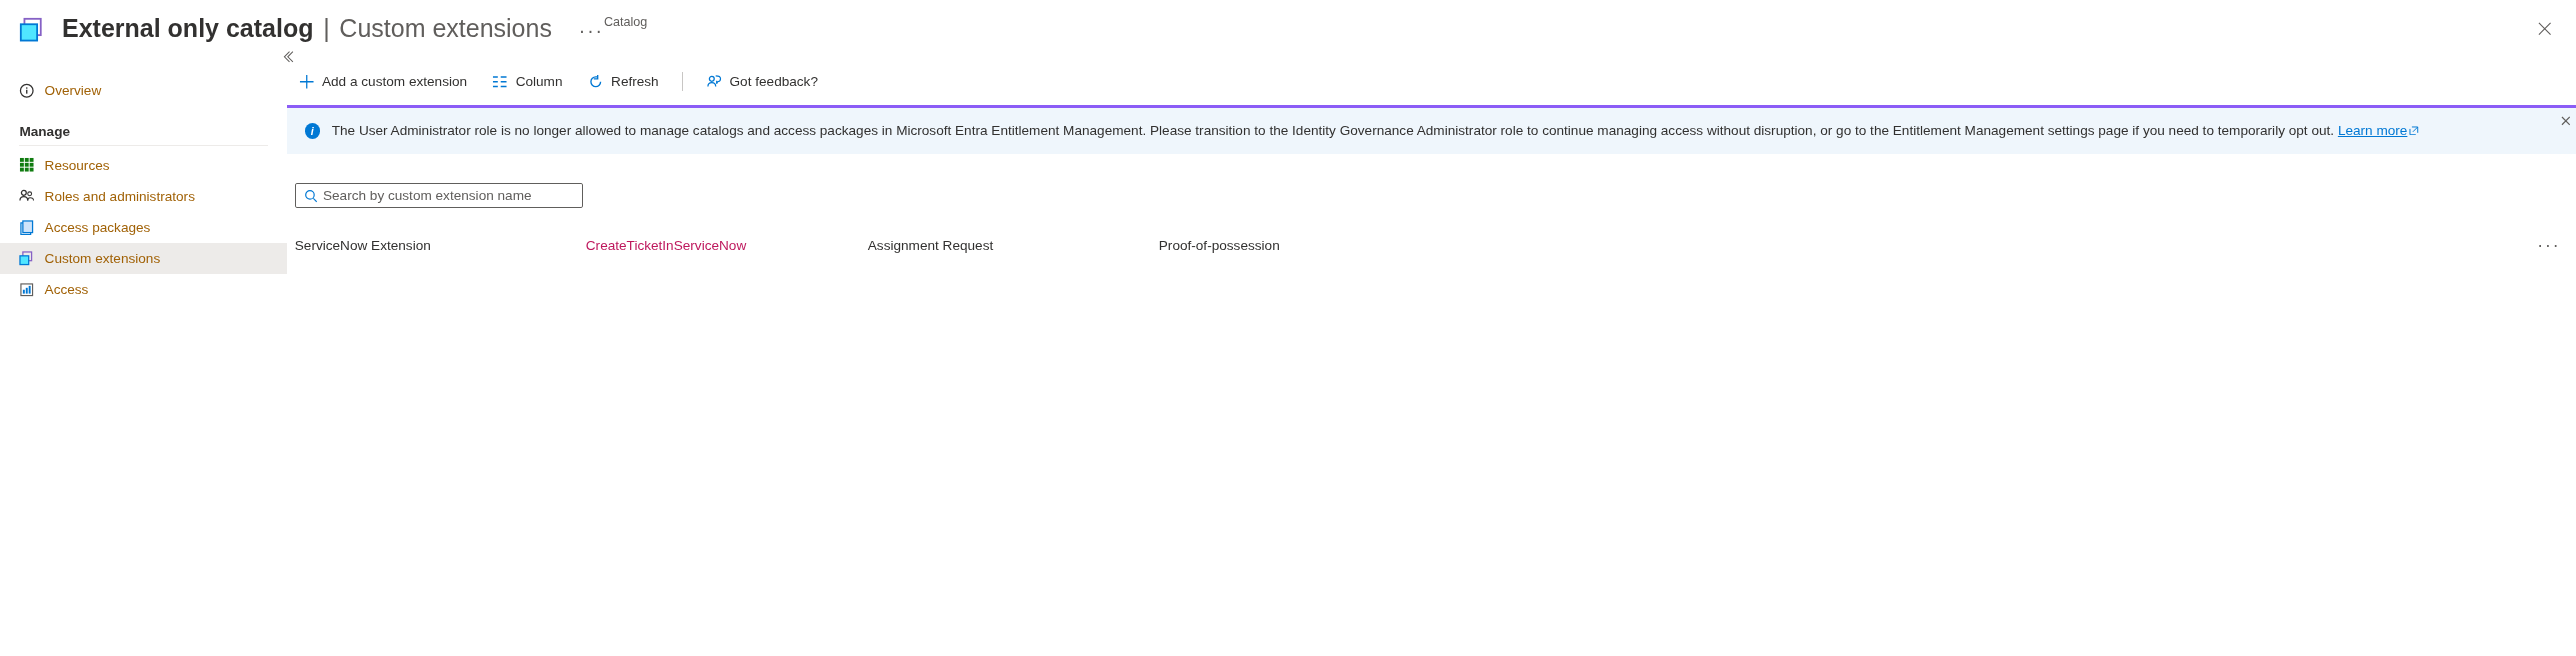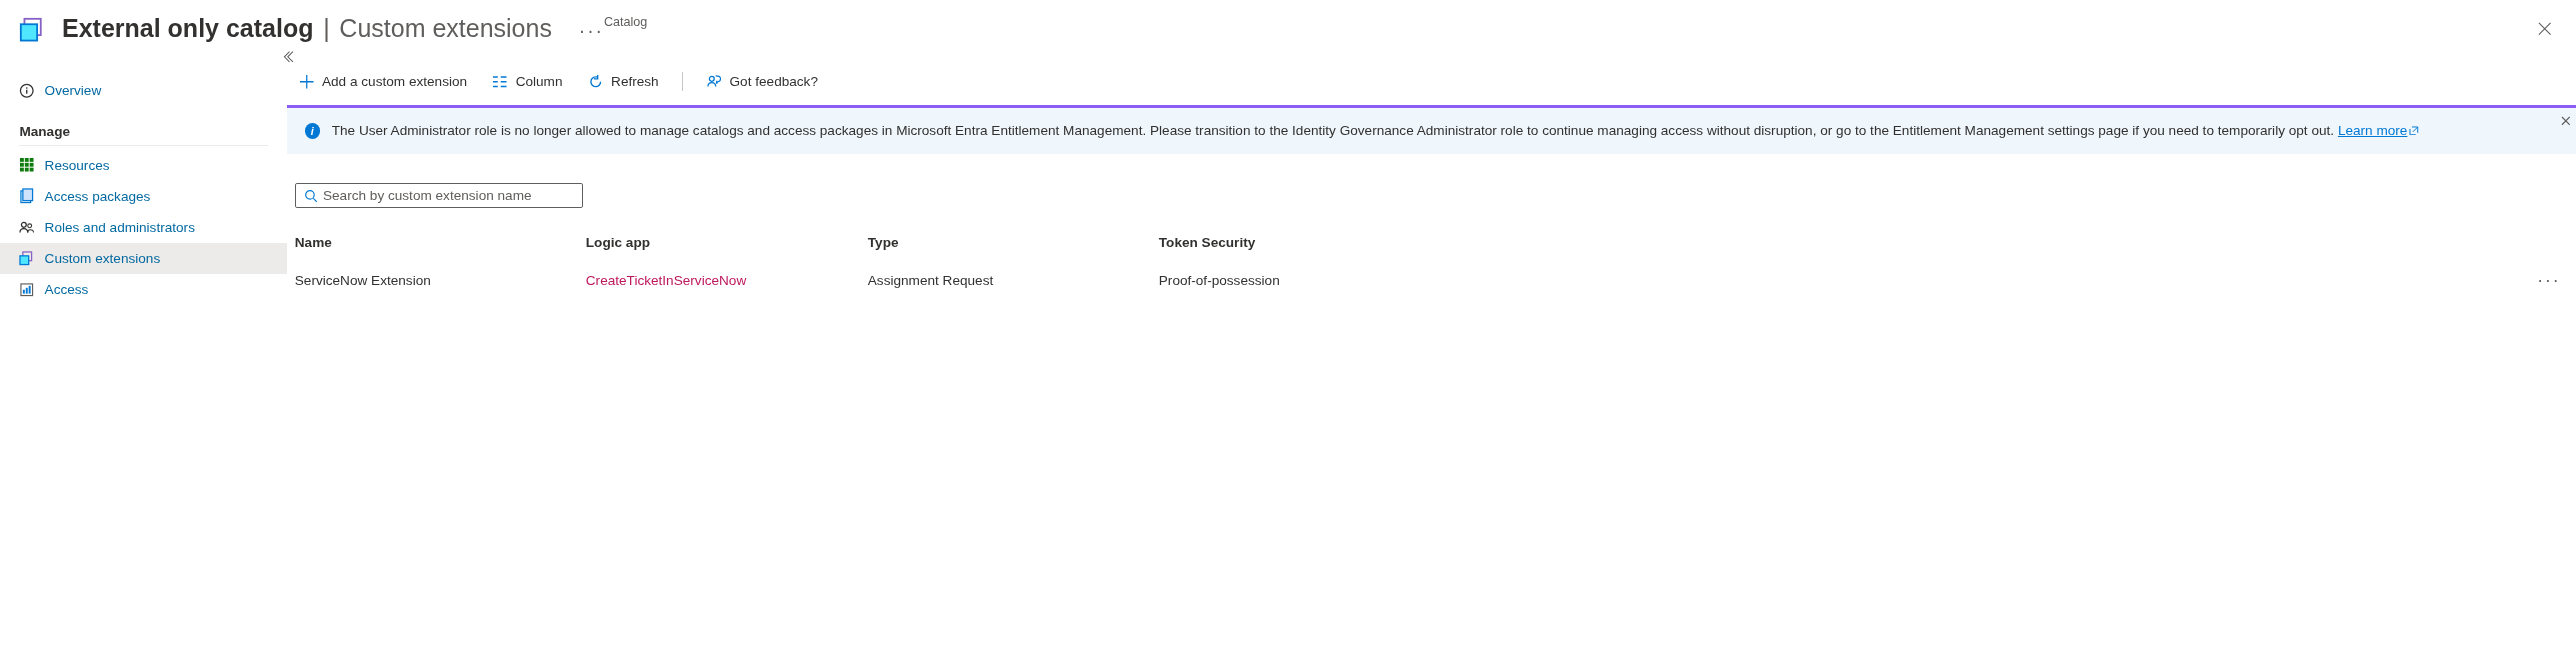--- a/index.html
+++ b/index.html
@@ -92,21 +92,21 @@
     margin-top: -1.9px;
     cursor: pointer;
     color: #605e5c;
   }
   .sidebar-item {
     display: flex;
     align-items: center;
     padding: 7.8px 19.4px;
     cursor: pointer;
     font-size: 13.6px;
-    color: #0369a1;
+    color: #a16207;
     gap: 9.7px;
   }
   .sidebar-item.active {
     background: #edebe9;
   }
   .sidebar-section-title {
     padding: 9.7px 19.4px 5.8px 19.4px;
     font-size: 13.6px;
     font-weight: 600;
     color: #323130;
@@ -299,37 +299,37 @@
               <rect x="6" y="11" width="4" height="4" fill="#107c10"></rect>
               <rect x="11" y="11" width="4" height="4" fill="#107c10"></rect>
           </svg>
         </span>
         <span>Resources</span>
       </div>
 
       <div class="sidebar-item">
         <span class="nav-icon">
           <svg viewBox="0 0 16 16">
-              <rect x="2" y="3" width="10" height="12" fill="#fff" stroke="#0078d4" stroke-width="1.3"></rect>
-              <rect x="4" y="1" width="10" height="12" fill="#cfe4fa" stroke="#0078d4" stroke-width="1.3"></rect>
-            </svg>
-        </span>
-        <span>Access packages</span>
-      </div>
-
-      <div class="sidebar-item">
-        <span class="nav-icon">
-          <svg viewBox="0 0 16 16">
               <circle cx="5" cy="5" r="2.5" fill="none" stroke="#323130" stroke-width="1.3"></circle>
               <path d="M1 13 Q1 9 5 9 Q9 9 9 13" fill="none" stroke="#323130" stroke-width="1.3"></path>
               <circle cx="11" cy="6" r="2" fill="none" stroke="#323130" stroke-width="1.1"></circle>
               <path d="M9 13 Q9 10 11.5 10 Q15 10 15 13" fill="none" stroke="#323130" stroke-width="1.1"></path>
             </svg>
         </span>
         <span>Roles and administrators</span>
+      </div>
+
+      <div class="sidebar-item">
+        <span class="nav-icon">
+          <svg viewBox="0 0 16 16">
+              <rect x="2" y="3" width="10" height="12" fill="#fff" stroke="#0078d4" stroke-width="1.3"></rect>
+              <rect x="4" y="1" width="10" height="12" fill="#cfe4fa" stroke="#0078d4" stroke-width="1.3"></rect>
+            </svg>
+        </span>
+        <span>Access packages</span>
       </div>
 
       <div class="sidebar-item active">
         <span class="nav-icon">
           <svg viewBox="0 0 16 16">
               <rect x="4" y="1" width="9" height="9" fill="none" stroke="#8661c5" stroke-width="1.3"></rect>
               <rect x="1" y="5" width="9" height="9" fill="#50e6ff" stroke="#0078d4" stroke-width="1.3"></rect>
             </svg>
         </span>
         <span>Custom extensions</span>
@@ -415,27 +415,20 @@
             <svg viewBox="0 0 16 16">
                 <circle cx="7" cy="7" r="5" fill="none" stroke="currentColor" stroke-width="1.4"></circle>
                 <path d="M11 11 L15 15" stroke="currentColor" stroke-width="1.4"></path>
               </svg>
           </span>
           <input type="text" placeholder="Search by custom extension name" style="">
         </div>
       </div>
 
       <div class="table-wrap">
-        <div class="tbl-header">
-          <div>Name</div>
-          <div>Logic app</div>
-          <div>Type</div>
-          <div>Token Security</div>
-          <div></div>
-        </div>
         <div class="tbl-row">
           <div>ServiceNow Extension</div>
           <div class="link">CreateTicketInServiceNow</div>
           <div>Assignment Request</div>
           <div>Proof-of-possession</div>
           <div class="row-menu">···</div>
         </div>
       </div>
 
     </div>

